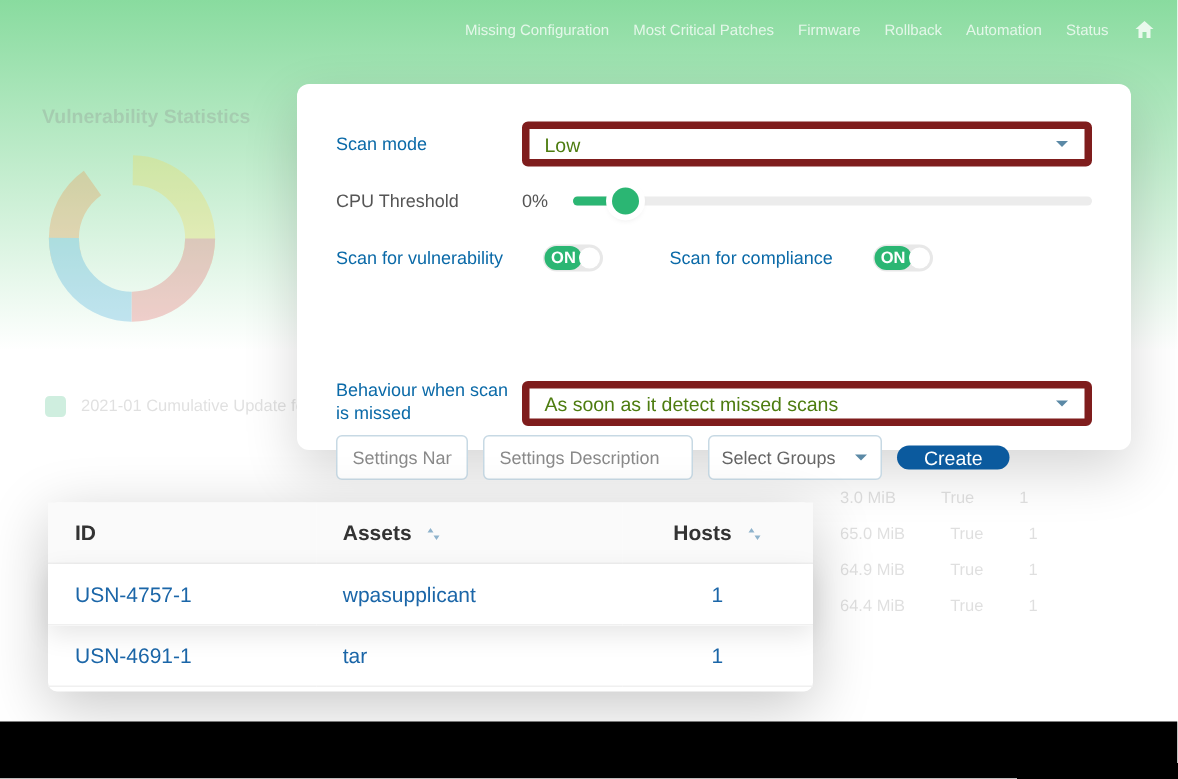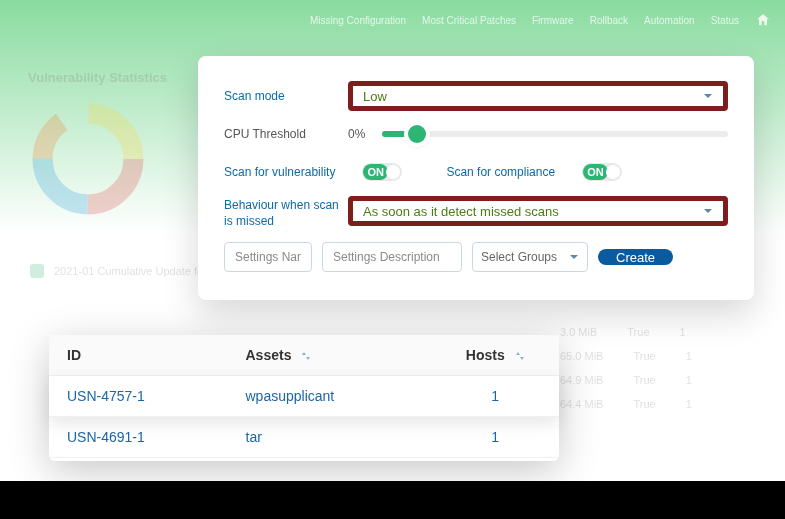--- a/index.html
+++ b/index.html
@@ -61,39 +61,39 @@
     background: #e8e8e8; border-radius: 9px; position: relative;
   }
   .toggle .pill {
     position: absolute; left: 1px; top: 1px; height: 16px; padding: 0 4px;
     background: #2bb673; border-radius: 8px; color: #fff; font-size: 11px; font-weight: 700;
     display: flex; align-items: center; line-height: 1;
   }
   .toggle .knob2 {
     position: absolute; right: 2px; top: 2px; width: 14px; height: 14px; border-radius: 50%; background: #fff;
   }
-  .behaviour-row { display: flex; align-items: flex-start; padding-top: 6px; height: 46px; }
+  .behaviour-row { display: flex; align-items: flex-end; padding-top: 6px; height: 46px; margin-top: 48px; }
   .behaviour-row .label { width: 124px; font-size: 12px; color: #0b6aa8; line-height: 1.3; padding-top: 2px; }
   .modal .bottom-row { display: flex; align-items: center; gap: 10px; margin-top: 6px; }
   .txt-inp {
     height: 30px; border: 1px solid #c7d9e4; border-radius: 4px; padding: 0 10px;
     font-size: 12px; color: #666; background: #fff;
   }
   .txt-inp::placeholder { color: #8a8a8a; }
   .small-select {
     height: 30px; border: 1px solid #c7d9e4; border-radius: 4px;
     display: flex; align-items: center; justify-content: space-between;
     padding: 0 8px; font-size: 12px; color: #666; background: #fff;
   }
   .btn-create {
     height: 16px; padding: 0 18px; background: #0b5a9e; color: #fff;
     border: none; border-radius: 15px; font-size: 13px; font-weight: 500;
   }
   .table-card {
-    position: absolute; left: 49px; top: 335px; width: 510px; height: 126px;
+    position: absolute; left: 32px; top: 335px; width: 510px; height: 126px;
     background: #fff; border-radius: 6px; box-shadow: 0 10px 40px rgba(0,0,0,0.22);
     padding: 0;
   }
   .table-card table { width: 100%; border-collapse: collapse; }
   .table-card th, .table-card td {
     text-align: left; padding: 12px 18px; font-size: 14px; border-bottom: 1px solid #f0f0f0;
   }
   .table-card th { color: #333; font-weight: 600; background: #fafafa; }
   .table-card td { color: #1b66a8; }
   .sort-ic { width: 10px; height: 10px; fill: #8fb3cc; margin-left: 6px; vertical-align: middle; }

